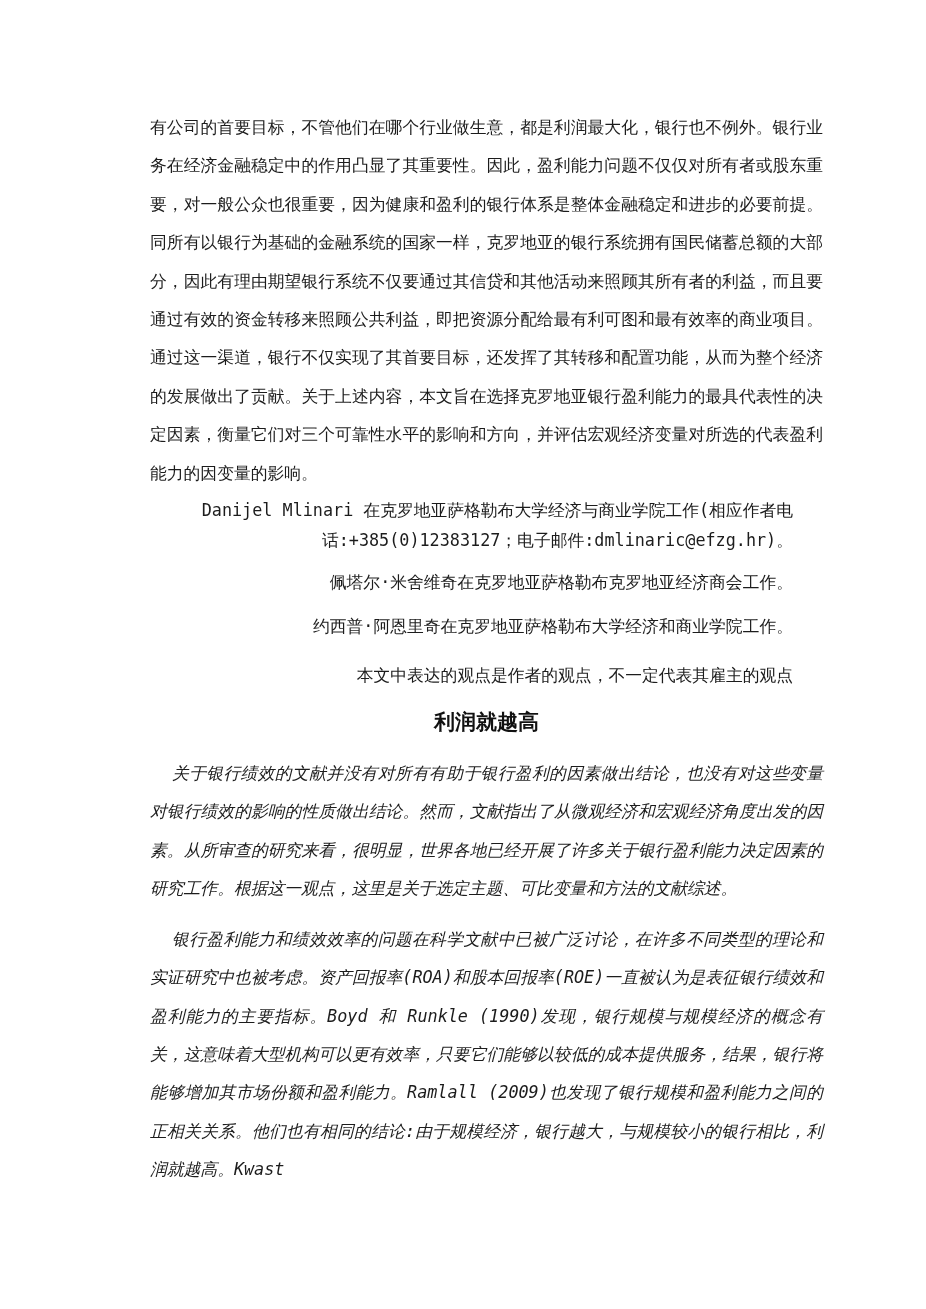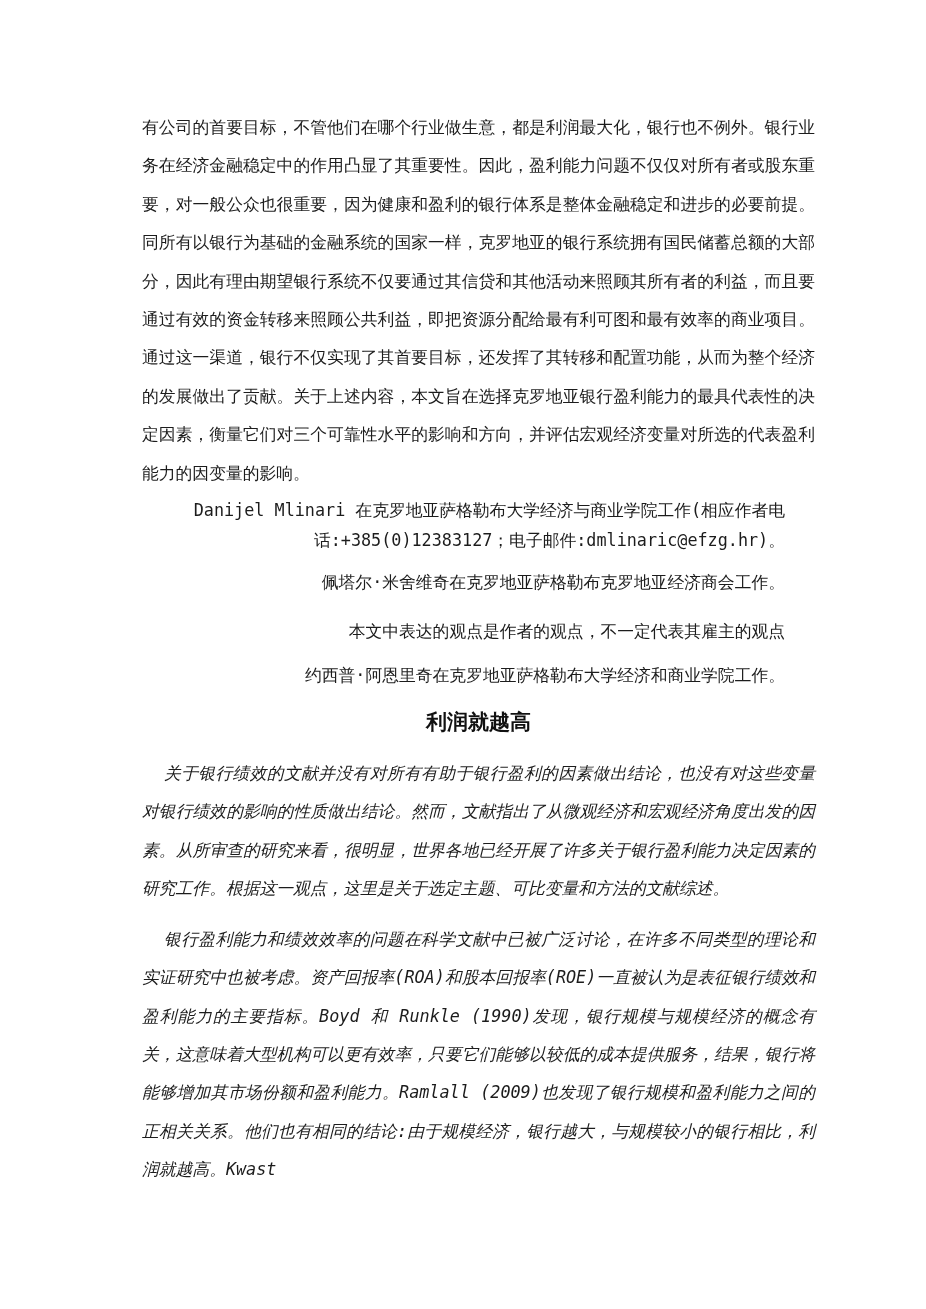--- a/index.html
+++ b/index.html
@@ -11,21 +11,21 @@
     position: relative;
     width: 926px;
     height: 1309px;
     background: #ffffff;
     overflow: hidden;
     font-family: "DejaVu Sans Mono", monospace;
     color: #1c1c1c;
   }
   .content {
     position: absolute;
-    left: 142px;
+    left: 150px;
     top: 108px;
     width: 673px;
   }
   .body-text {
     font-size: 16.8px;
     line-height: 38.4px;
     text-align: justify;
     margin: 0;
     word-break: break-word;
   }
@@ -64,22 +64,22 @@
 <body>
 
 <div class="page">
   <div class="content">
 
     <p class="body-text">有公司的首要目标，不管他们在哪个行业做生意，都是利润最大化，银行也不例外。银行业务在经济金融稳定中的作用凸显了其重要性。因此，盈利能力问题不仅仅对所有者或股东重要，对一般公众也很重要，因为健康和盈利的银行体系是整体金融稳定和进步的必要前提。同所有以银行为基础的金融系统的国家一样，克罗地亚的银行系统拥有国民储蓄总额的大部分，因此有理由期望银行系统不仅要通过其信贷和其他活动来照顾其所有者的利益，而且要通过有效的资金转移来照顾公共利益，即把资源分配给最有利可图和最有效率的商业项目。通过这一渠道，银行不仅实现了其首要目标，还发挥了其转移和配置功能，从而为整个经济的发展做出了贡献。关于上述内容，本文旨在选择克罗地亚银行盈利能力的最具代表性的决定因素，衡量它们对三个可靠性水平的影响和方向，并评估宏观经济变量对所选的代表盈利能力的因变量的影响。</p>
 
     <div class="author-block">
       <p class="author-line">Danijel Mlinari 在克罗地亚萨格勒布大学经济与商业学院工作(相应作者电话:+385(0)12383127；电子邮件:dmlinaric@efzg.hr)。</p>
       <p class="author-line gap12">佩塔尔·米舍维奇在克罗地亚萨格勒布克罗地亚经济商会工作。</p>
+      <p class="author-line gap14">约西普·阿恩里奇在克罗地亚萨格勒布大学经济和商业学院工作。</p>
       <p class="author-line gap19">本文中表达的观点是作者的观点，不一定代表其雇主的观点</p>
-      <p class="author-line gap14">约西普·阿恩里奇在克罗地亚萨格勒布大学经济和商业学院工作。</p>
     </div>
 
     <h2 class="section-heading">利润就越高</h2>
 
     <p class="body-text indented mt17">关于银行绩效的文献并没有对所有有助于银行盈利的因素做出结论，也没有对这些变量对银行绩效的影响的性质做出结论。然而，文献指出了从微观经济和宏观经济角度出发的因素。从所审查的研究来看，很明显，世界各地已经开展了许多关于银行盈利能力决定因素的研究工作。根据这一观点，这里是关于选定主题、可比变量和方法的文献综述。</p>
 
     <p class="body-text indented mt12">银行盈利能力和绩效效率的问题在科学文献中已被广泛讨论，在许多不同类型的理论和实证研究中也被考虑。资产回报率(ROA)和股本回报率(ROE)一直被认为是表征银行绩效和盈利能力的主要指标。Boyd 和 Runkle (1990)发现，银行规模与规模经济的概念有关，这意味着大型机构可以更有效率，只要它们能够以较低的成本提供服务，结果，银行将能够增加其市场份额和盈利能力。Ramlall (2009)也发现了银行规模和盈利能力之间的正相关关系。他们也有相同的结论:由于规模经济，银行越大，与规模较小的银行相比，利润就越高。Kwast</p>
 
   </div>
 </div>

